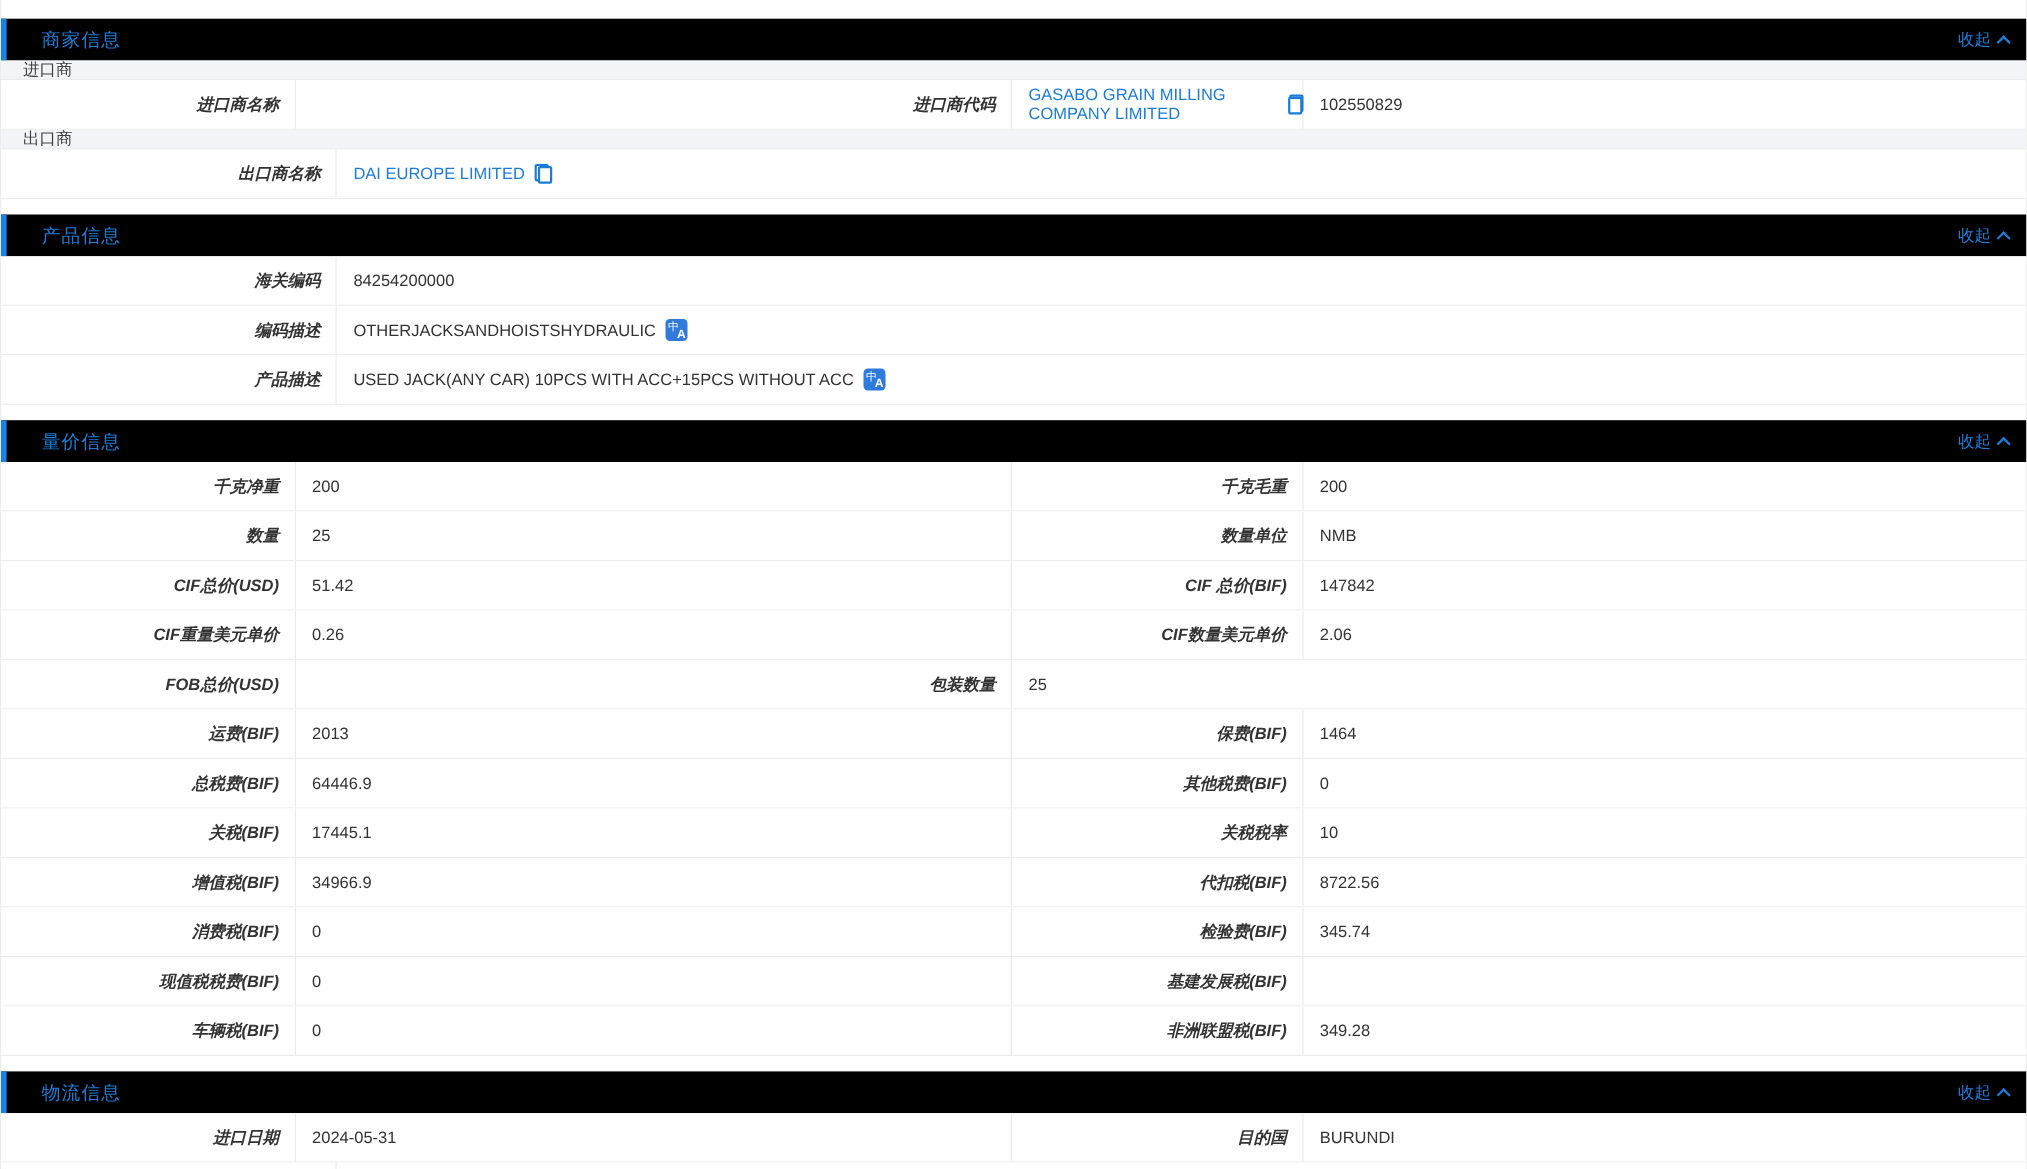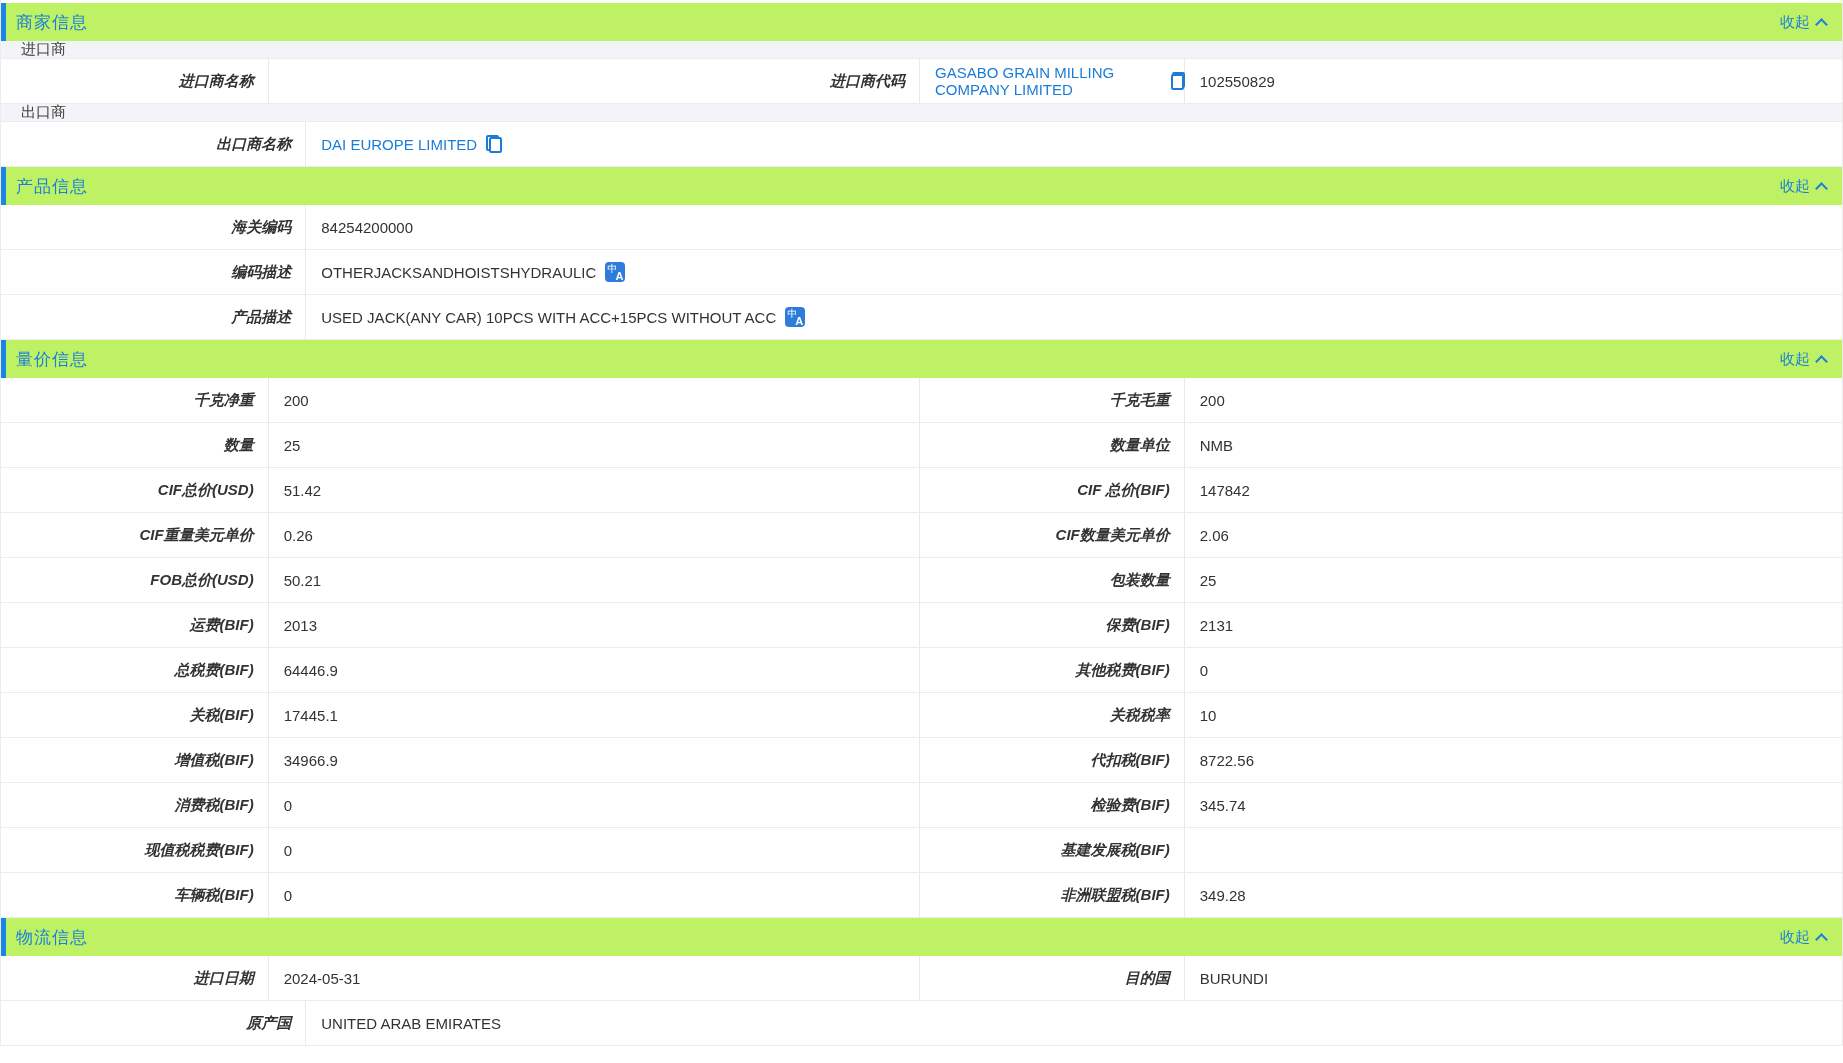--- a/index.html
+++ b/index.html
@@ -1,22 +1,22 @@
 <!DOCTYPE html>
 <html><head>
 <meta charset="utf-8">
 <style>
   * { box-sizing: border-box; margin: 0; padding: 0; }
   html, body { width: 1843px; height: 1063px; overflow: hidden; background: #fff;
     font-family: "Liberation Sans", sans-serif; color: #333; }
   .page { padding-top: 3px; width: 1843px; border-left: 1px solid #ececec; border-right: 1px solid #ececec; }
 
   
-  .sec-header { height: 38px; margin-top: 0; background: #bef264; border-left: 5px solid #1B84E7;
-    display: flex; align-items: center; justify-content: space-between; padding: 0 16px 0 10px; }
+  .sec-header { height: 38px; margin-top: 14px; background: #000000; border-left: 5px solid #1B84E7;
+    display: flex; align-items: center; justify-content: space-between; padding: 0 16px 0 32px; }
   .sec-title { color: #1B7EDB; font-size: 17px; letter-spacing: 1px; }
   .collapse { display: flex; align-items: center; gap: 7px; color: #1B7EDB; font-size: 15px; cursor: pointer; }
   .chevron-up { display: inline-block; width: 9px; height: 9px; margin-top: 4px;
     border-top: 2px solid #1B7EDB; border-right: 2px solid #1B7EDB; transform: rotate(-45deg); }
 
   
   .group-row { height: 18px; background: #F2F4F7; border-bottom: 1px solid #ececec;
     display: flex; align-items: center; padding-left: 20px; font-size: 15px; color: #404040; }
 
   
@@ -142,29 +142,28 @@
       <div class="cell value">147842</div>
     </div>
     <div class="row four">
       <div class="cell label">CIF重量美元单价</div>
       <div class="cell value midline">0.26</div>
       <div class="cell label">CIF数量美元单价</div>
       <div class="cell value">2.06</div>
     </div>
     <div class="row four">
       <div class="cell label">FOB总价(USD)</div>
-      <div class="cell value midline">50.21</div>
       <div class="cell label">包装数量</div>
       <div class="cell value">25</div>
     </div>
     <div class="row four">
       <div class="cell label">运费(BIF)</div>
       <div class="cell value midline">2013</div>
       <div class="cell label">保费(BIF)</div>
-      <div class="cell value">2131</div>
+      <div class="cell value">1464</div>
     </div>
     <div class="row four">
       <div class="cell label">总税费(BIF)</div>
       <div class="cell value midline">64446.9</div>
       <div class="cell label">其他税费(BIF)</div>
       <div class="cell value">0</div>
     </div>
     <div class="row four">
       <div class="cell label">关税(BIF)</div>
       <div class="cell value midline">17445.1</div>

